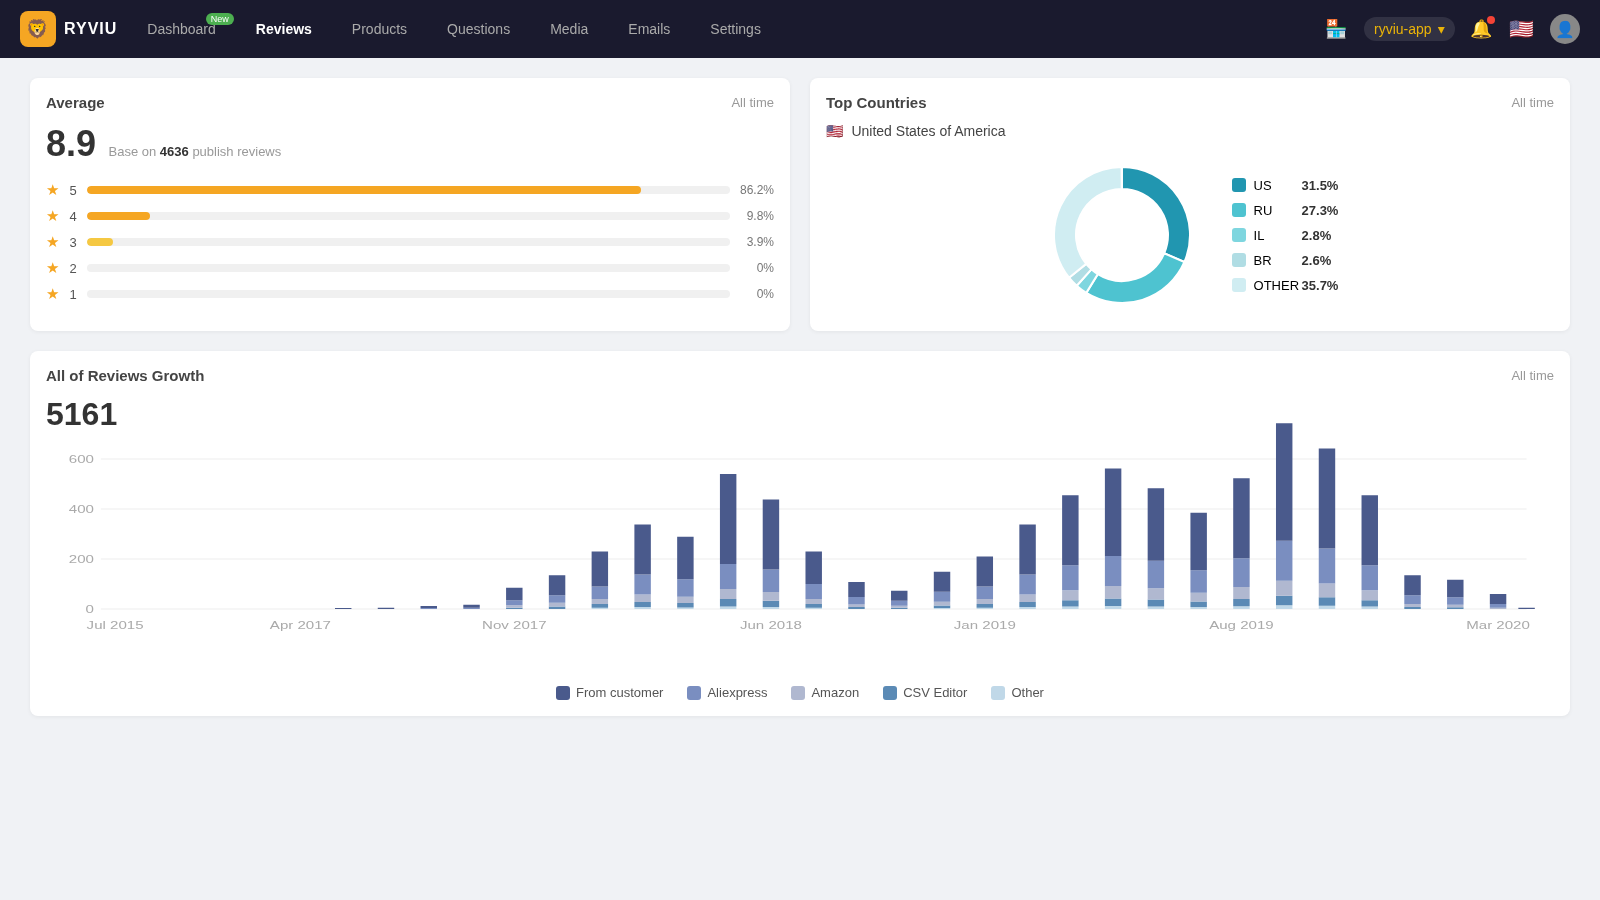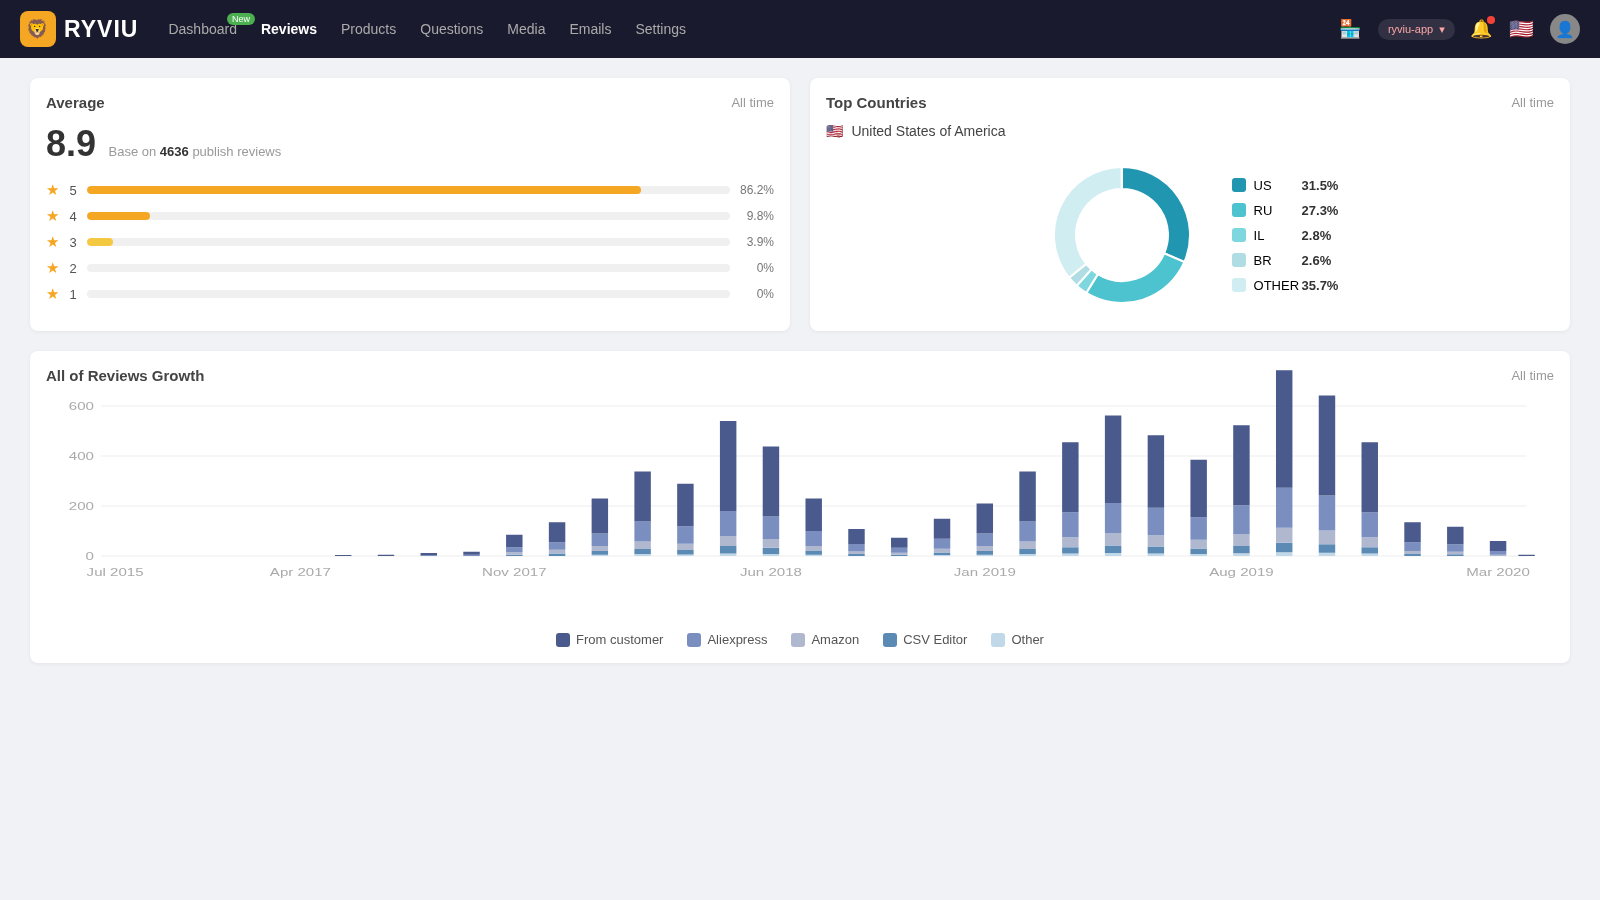--- a/index.html
+++ b/index.html
@@ -15,22 +15,22 @@
       gap: 30px;
     }
     .navbar-brand { display: flex; align-items: center; gap: 8px; }
     .brand-logo {
       width: 36px; height: 36px;
       background: #f5a623;
       border-radius: 8px;
       display: flex; align-items: center; justify-content: center;
       font-size: 18px;
     }
-    .brand-name { color: white; font-weight: 700; font-size: 23px; letter-spacing: 1px; }
-    .nav-links { display: flex; align-items: flex-start; gap: 24px; flex: 1; }
+    .brand-name { color: white; font-weight: 700; font-size: 16px; letter-spacing: 1px; }
+    .nav-links { display: flex; align-items: flex-start; gap: 40px; flex: 1; }
     .nav-link { color: #aaa; font-size: 14px; cursor: pointer; text-decoration: none; position: relative; }
     .nav-link.active { color: white; font-weight: bold; }
     .nav-link .badge-new {
       background: #4caf50;
       color: white;
       font-size: 9px;
       padding: 1px 5px;
       border-radius: 8px;
       position: absolute;
       top: -8px;
@@ -38,21 +38,21 @@
     }
     .navbar-right { display: flex; align-items: center; gap: 16px; margin-left: auto; }
     .nav-icon-btn { color: #aaa; font-size: 18px; cursor: pointer; }
     .user-chip {
       display: flex; align-items: center; gap: 6px;
       background: rgba(255,255,255,0.1);
       border-radius: 20px;
       padding: 4px 10px;
       cursor: pointer;
     }
-    .user-chip span { color: #fca5a5; font-size: 11px; }
+    .user-chip span { color: #eab308; font-size: 14px; }
     .avatar { width: 30px; height: 30px; border-radius: 50%; background: #888; overflow: hidden; display: flex; align-items: center; justify-content: center; }
     .flag { font-size: 20px; }
     .bell-icon { position: relative; }
     .bell-dot {
       width: 8px; height: 8px; background: #f44336;
       border-radius: 50%; position: absolute; top: -2px; right: -2px;
     }
 
     
     .main { padding: 20px 30px; }
@@ -277,20 +277,21 @@
           </div>
       </div>
     </div>
   </div>
 
   <div class="card card-full">
     <div class="card-header">
       <span class="card-title">All of Reviews Growth</span>
       <span class="card-period">All time</span>
     </div>
+    <div class="growth-num">5161</div>
     <div class="chart-area">
       <svg class="chart-svg" id="growth-svg" viewBox="0 0 1100 220" preserveAspectRatio="none">
           <line x1="40" y1="160" x2="1080" y2="160" class="grid-line"></line>
           <text x="35" y="164" text-anchor="end" class="y-axis-label">0</text>
           <line x1="40" y1="110" x2="1080" y2="110" class="grid-line"></line>
           <text x="35" y="114" text-anchor="end" class="y-axis-label">200</text>
           <line x1="40" y1="60" x2="1080" y2="60" class="grid-line"></line>
           <text x="35" y="64" text-anchor="end" class="y-axis-label">400</text>
           <line x1="40" y1="10" x2="1080" y2="10" class="grid-line"></line>
           <text x="35" y="14" text-anchor="end" class="y-axis-label">600</text>

